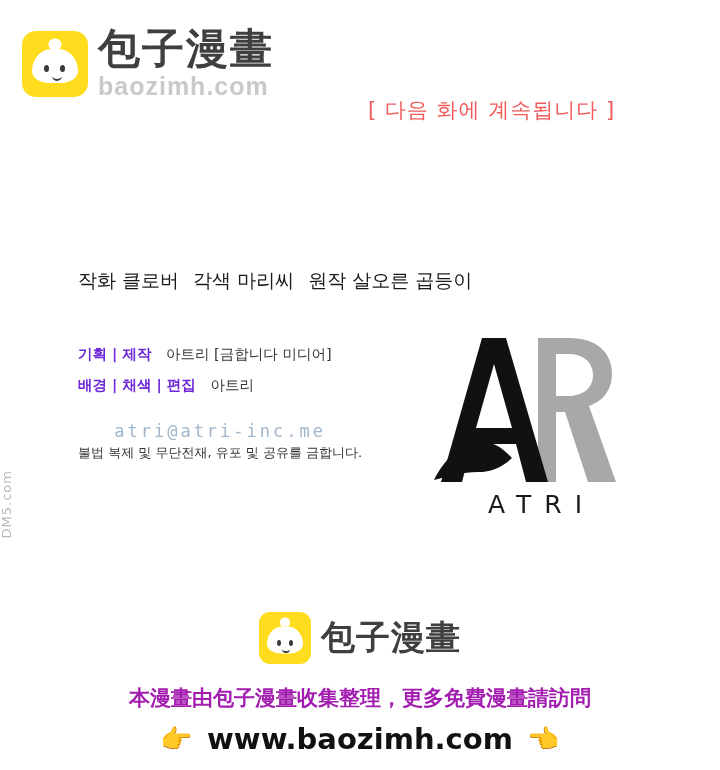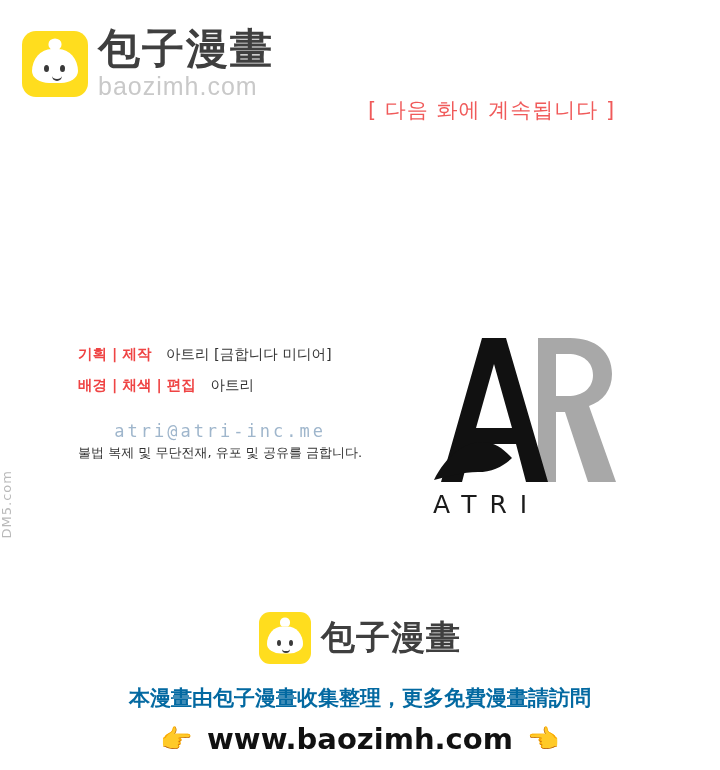--- a/index.html
+++ b/index.html
@@ -87,20 +87,21 @@
     color: #3f3f3f;
     letter-spacing: 2px;
     font-family: "DejaVu Sans", sans-serif;
   }
   .bz-url {
     font-size: 25px;
     color: #c9c9c9;
     letter-spacing: 1px;
     margin-top: 4px;
     font-family: "Liberation Sans", sans-serif;
+    font-weight: bold;
   }
 
   
   .continue-line {
     position: absolute;
     left: 368px;
     top: 96px;
     font-size: 21px;
     color: #f05a5a;
     font-family: "DejaVu Sans", sans-serif;
@@ -127,21 +128,21 @@
     font-family: "DejaVu Sans", sans-serif;
   }
   .cred-row {
     font-size: 14.5px;
     color: #222222;
     margin-bottom: 12px;
     white-space: nowrap;
   }
   .cred-row b {
     font-weight: bold;
-    color: #ef4444;
+    color: #6d28d9;
   }
   .cred-row .val {
     font-weight: normal;
     color: #333333;
     margin-left: 10px;
   }
   .cred-email {
     margin-top: 26px;
     font-size: 17px;
     color: #9fb6cc;
@@ -166,20 +167,21 @@
     top: 330px;
     width: 230px;
     height: 215px;
   }
   .atri-logo svg { display: block; }
   .atri-word {
     position: absolute;
     left: 0;
     top: 160px;
     width: 230px;
+    text-align: center;
     font-size: 25px;
     letter-spacing: 13px;
     color: #1b1b1b;
     font-family: "DejaVu Sans", sans-serif;
     text-indent: 13px;
   }
 
   
   .dm5 {
     position: absolute;
@@ -225,21 +227,21 @@
   }
 
   .promo-line {
     position: absolute;
     left: 0;
     top: 684px;
     width: 720px;
     text-align: center;
     font-size: 21px;
     font-weight: bold;
-    color: #0369a1;
+    color: #a21caf;
     font-family: "DejaVu Sans", sans-serif;
   }
   .promo-url {
     position: absolute;
     left: 0;
     top: 722px;
     width: 720px;
     text-align: center;
     font-size: 29px;
     font-weight: bold;
@@ -266,20 +268,25 @@
       <div class="mouth"></div>
     </div>
     <div class="bz-wordmark">
       <div class="bz-cn">包子漫畫</div>
       <div class="bz-url">baozimh.com</div>
     </div>
   </div>
 
   <div class="continue-line">[ 다음 화에 계속됩니다 ]</div>
 
+  <div class="credits-main">
+    <span>작화 클로버</span>
+    <span>각색 마리씨</span>
+    <span>원작 살오른 곱등이</span>
+  </div>
 
   <div class="credits-block">
     <div class="cred-row">
       <b>기획 | 제작</b>
       <span class="val">아트리 [금합니다 미디어]</span>
     </div>
     <div class="cred-row">
       <b>배경 | 채색 | 편집</b>
       <span class="val">아트리</span>
     </div>

